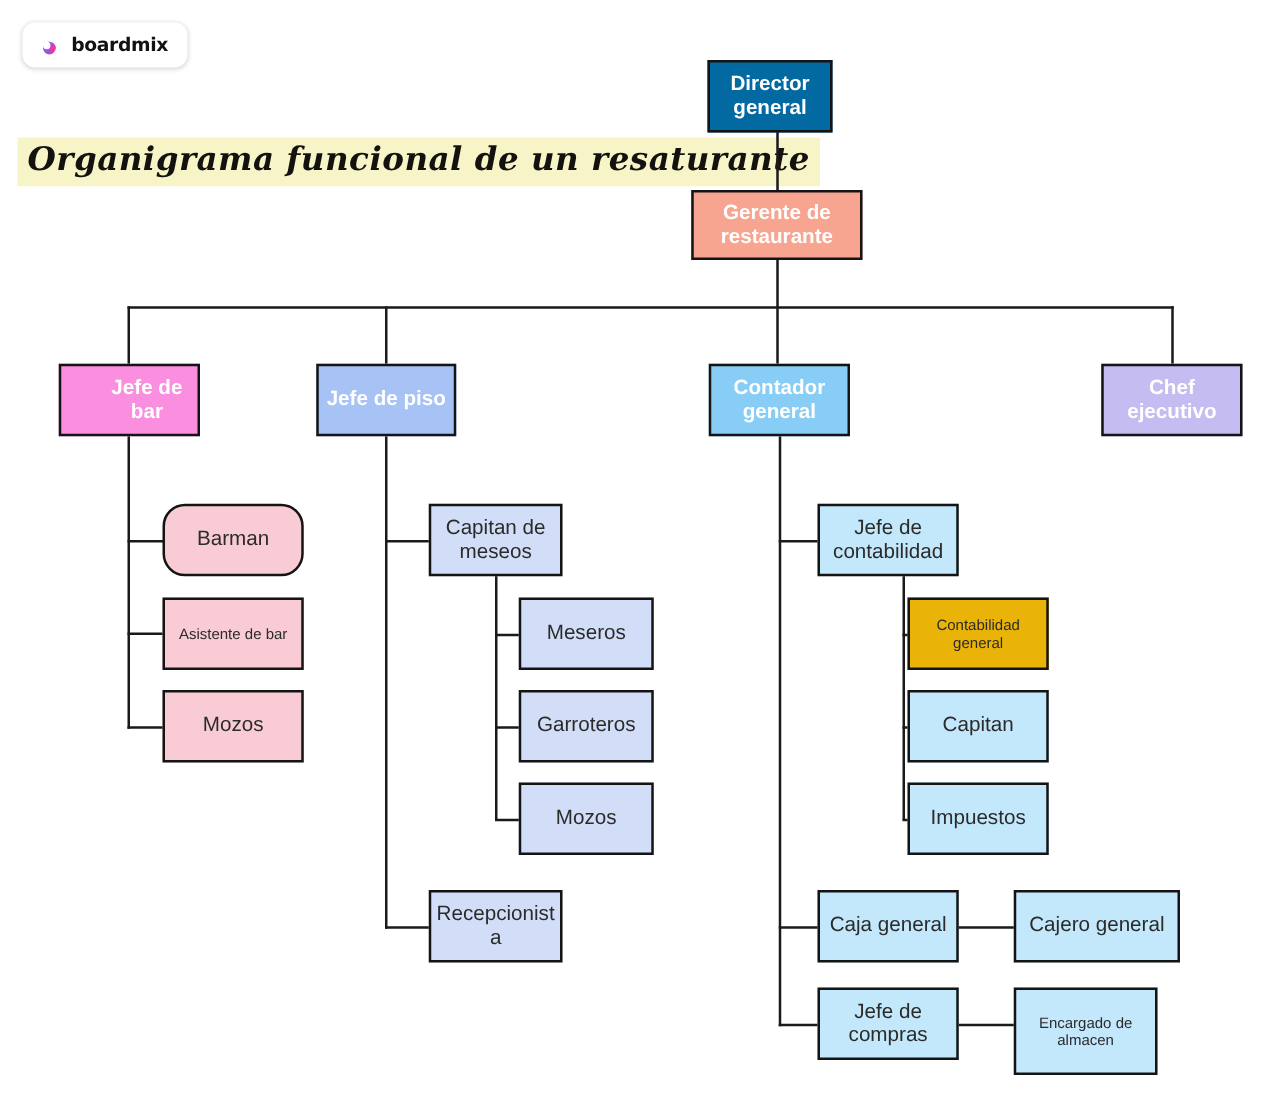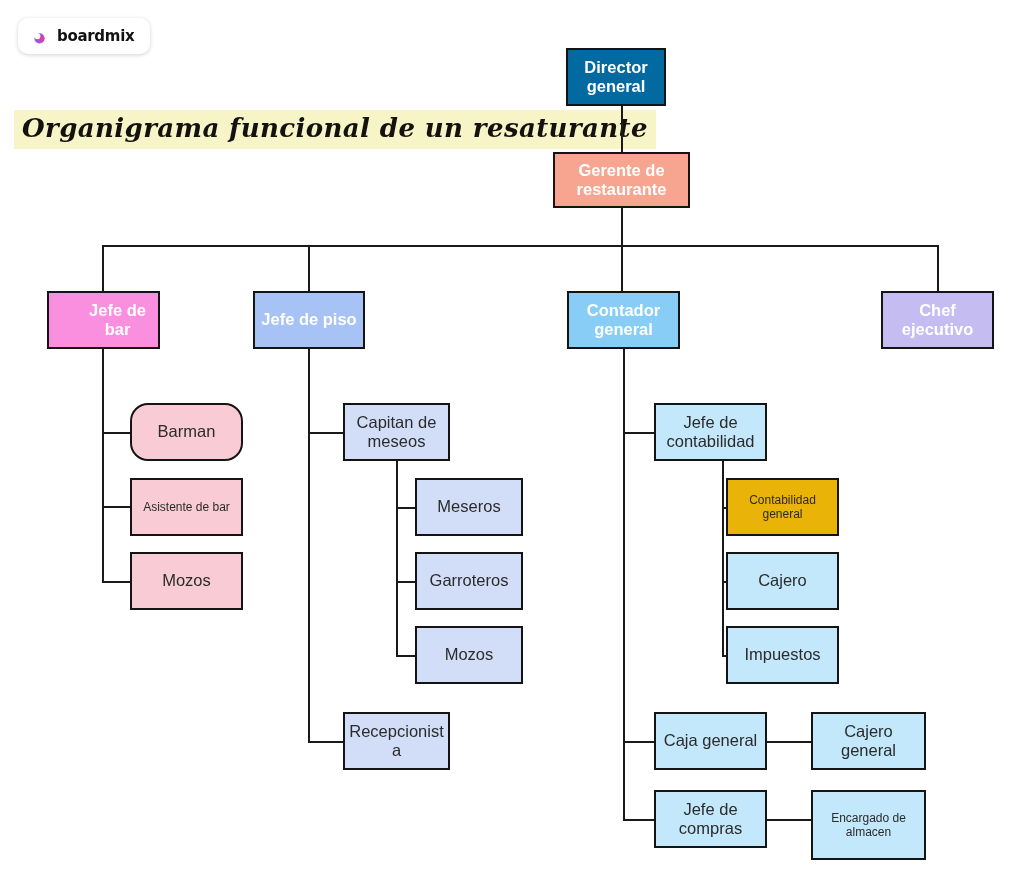--- a/index.html
+++ b/index.html
@@ -179,32 +179,32 @@
 
   <div class="node t-dark f16" style="left:654px;top:403px;width:113px;height:58px;background:#c3e8fb;">
     <span>Jefe de contabilidad</span>
   </div>
 
   <div class="node t-dark f15" style="left:726px;top:478px;width:113px;height:58px;background:#eab308;">
     <span>Contabilidad general</span>
   </div>
 
   <div class="node t-dark f16" style="left:726px;top:552px;width:113px;height:58px;background:#c3e8fb;">
-    <span>Cajero</span>
+    <span>Capitan</span>
   </div>
 
   <div class="node t-dark f16" style="left:726px;top:626px;width:113px;height:58px;background:#c3e8fb;">
     <span>Impuestos</span>
   </div>
 
   <div class="node t-dark f16" style="left:654px;top:712px;width:113px;height:58px;background:#c3e8fb;">
     <span>Caja general</span>
   </div>
 
-  <div class="node t-dark f16" style="left:811px;top:712px;width:115px;height:58px;background:#c3e8fb;">
+  <div class="node t-dark f16" style="left:811px;top:712px;width:133px;height:58px;background:#c3e8fb;">
     <span>Cajero general</span>
   </div>
 
   <div class="node t-dark f16" style="left:654px;top:790px;width:113px;height:58px;background:#c3e8fb;">
     <span>Jefe de compras</span>
   </div>
 
   <div class="node t-dark f15" style="left:811px;top:790px;width:115px;height:70px;background:#c3e8fb;">
     <span>Encargado de almacen</span>
   </div>

